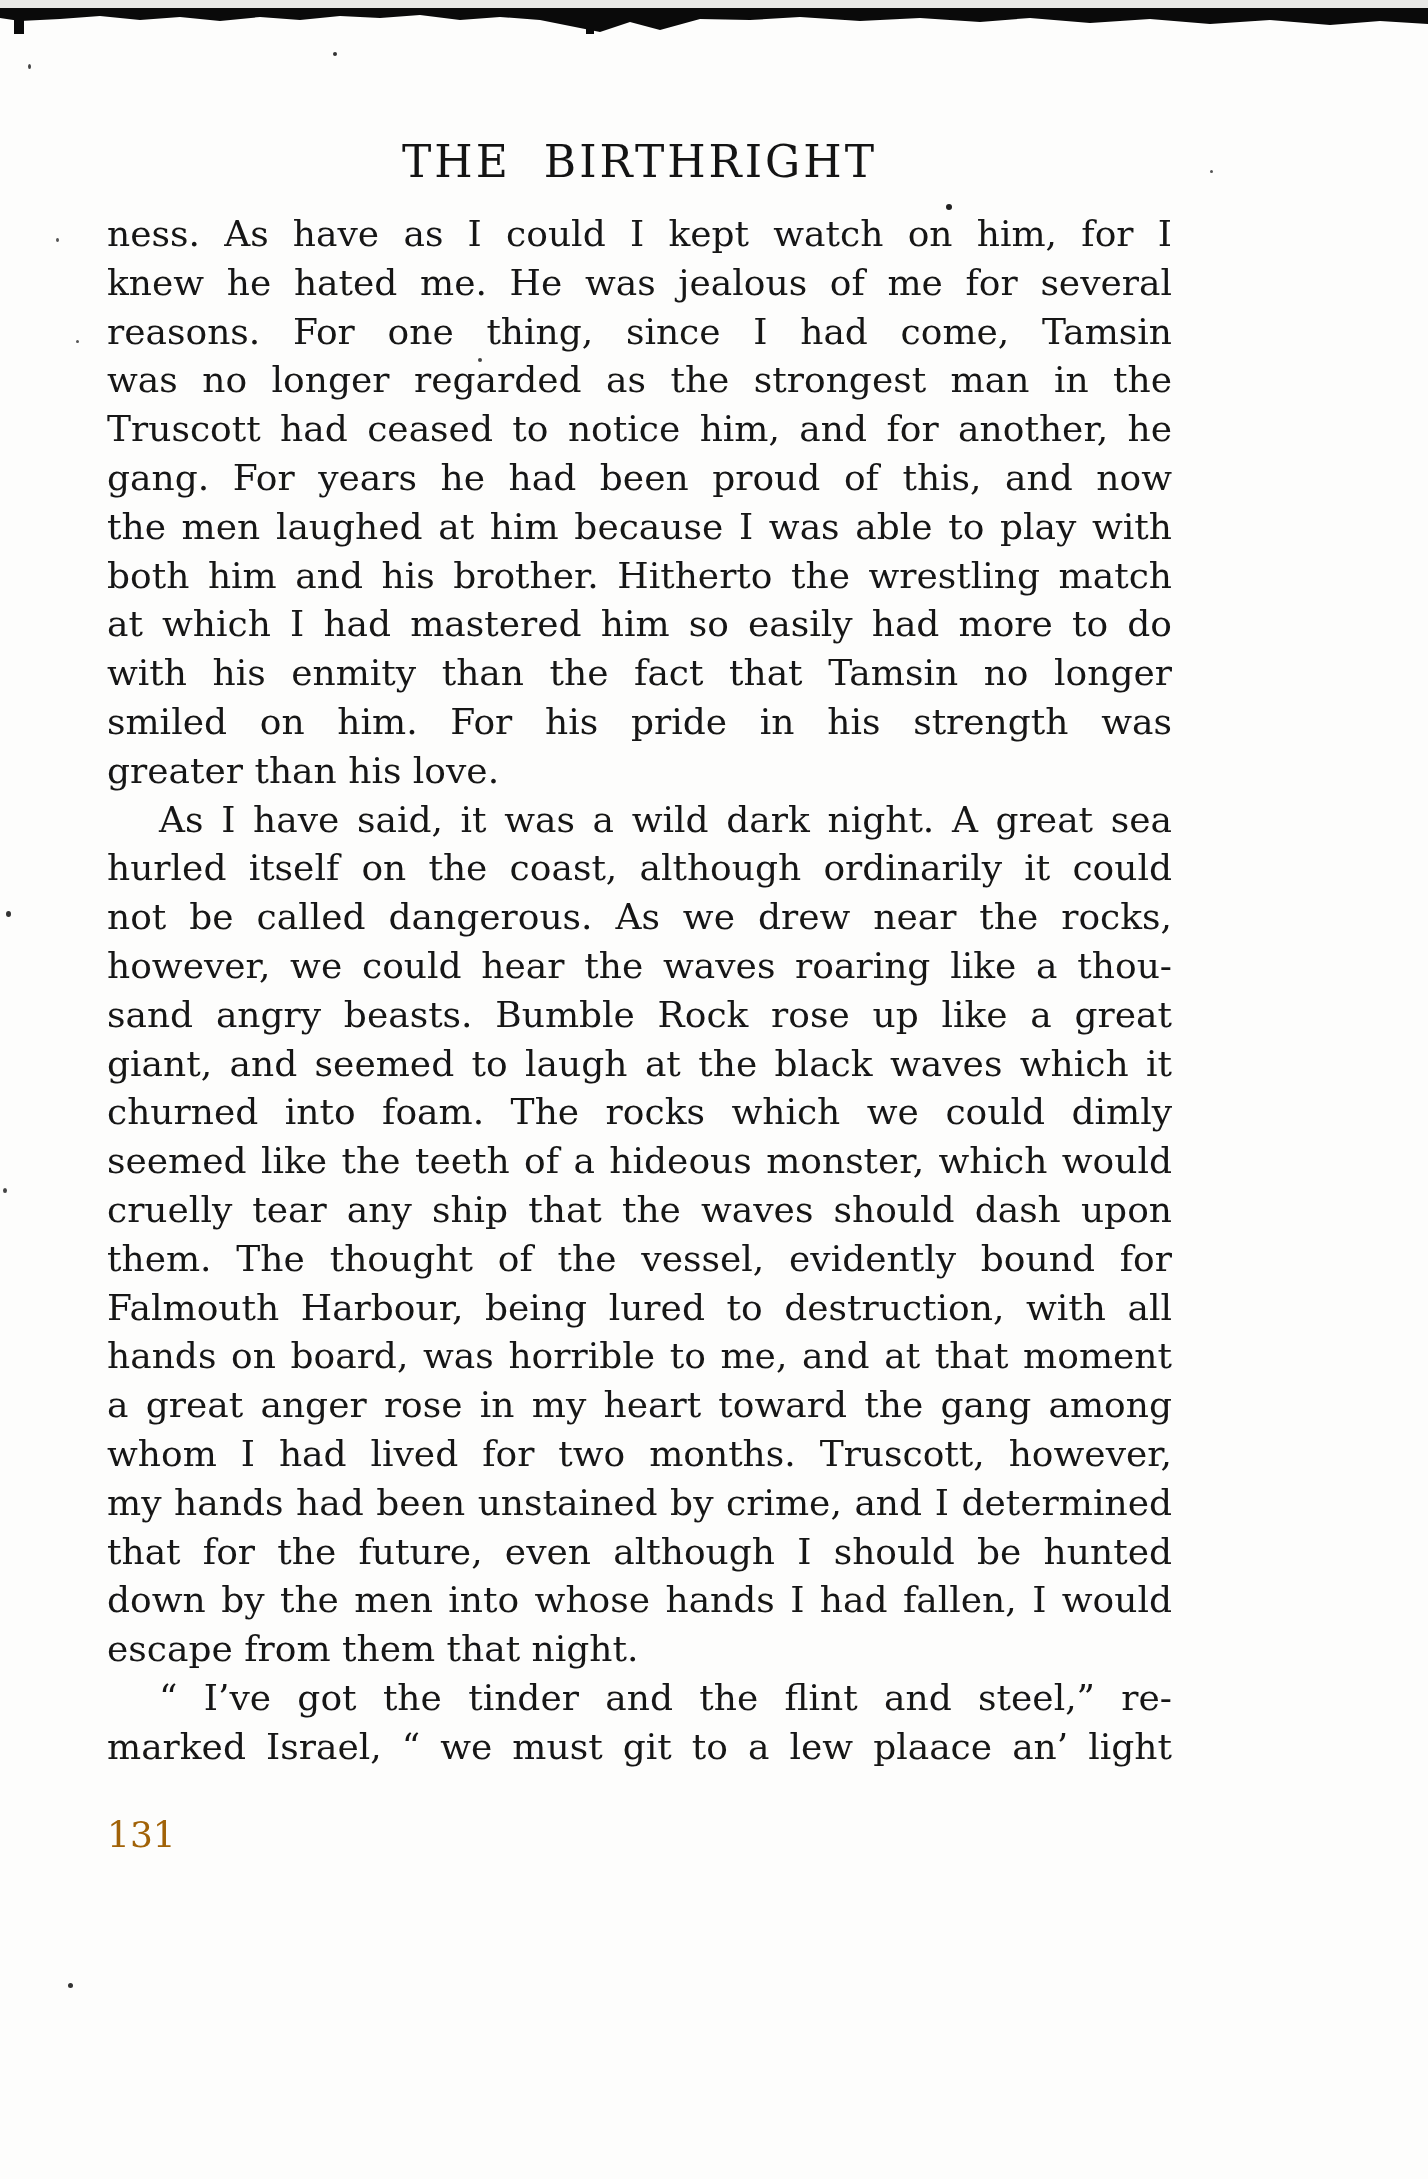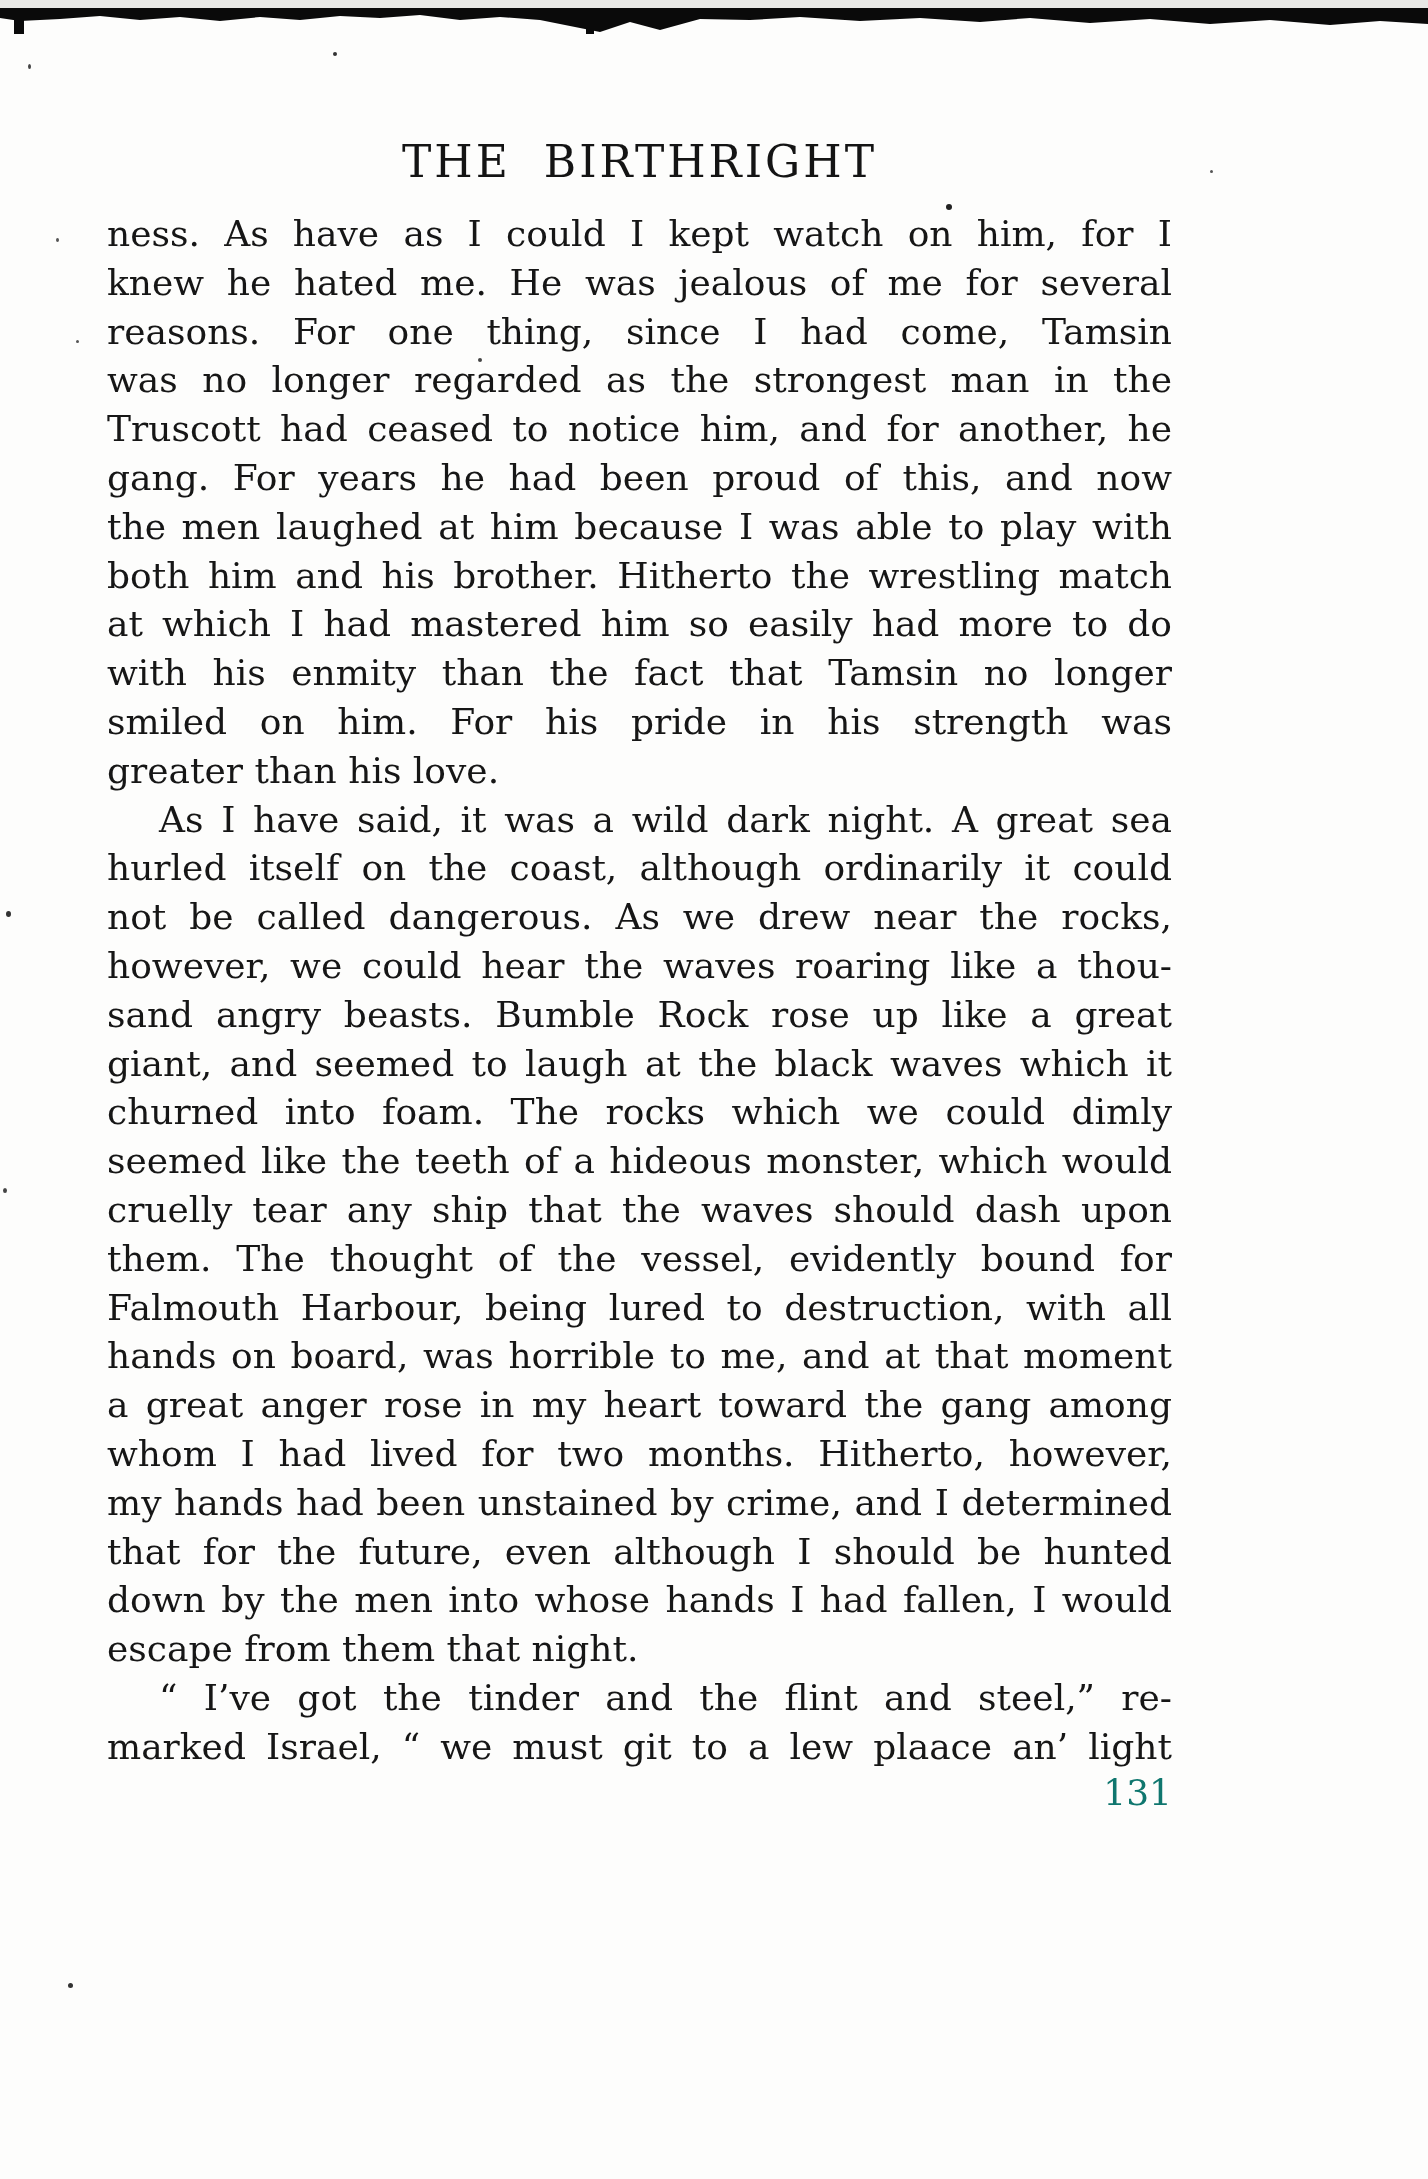--- a/index.html
+++ b/index.html
@@ -28,22 +28,22 @@
   }
   .line{
     text-align:justify;
     text-align-last:justify;
     white-space:normal;
     height:48.8px;overflow:visible;
   }
   .line.end{text-align-last:left;}
   .line.ind{text-indent:52px;}
   .pageno{
-    position:absolute;top:1764px;left:107px;width:1065px;
-    text-align:right;font-size:36px;color:#0f766e;
+    position:absolute;top:1806px;left:107px;width:1065px;
+    text-align:left;font-size:36px;color:#a16207;
   }
   .speck{position:absolute;border-radius:50%;}
 </style>
 </head>
 <body>
 
 <div class="page">
 
   <svg class="scan-edge" width="1428" height="30" viewBox="0 0 1428 30">
     <polygon fill="#0a0a0a" points="0,0 1428,0 1428,16 1380,13 1330,17 1270,12 1210,16 1150,11 1090,15 1030,10 980,14 920,10 860,13 800,9 750,12 700,11 660,22 630,14 600,24 570,18 540,12 500,9 460,12 420,7 380,10 340,8 300,12 260,9 220,13 180,9 140,12 100,8 60,11 20,13 0,10"></polygon>
@@ -72,21 +72,21 @@
     <div class="line">however, we could hear the waves roaring like a thou-</div>
     <div class="line">sand angry beasts. Bumble Rock rose up like a great</div>
     <div class="line">giant, and seemed to laugh at the black waves which it</div>
     <div class="line">churned into foam. The rocks which we could dimly</div>
     <div class="line">seemed like the teeth of a hideous monster, which would</div>
     <div class="line">cruelly tear any ship that the waves should dash upon</div>
     <div class="line">them. The thought of the vessel, evidently bound for</div>
     <div class="line">Falmouth Harbour, being lured to destruction, with all</div>
     <div class="line">hands on board, was horrible to me, and at that moment</div>
     <div class="line">a great anger rose in my heart toward the gang among</div>
-    <div class="line">whom I had lived for two months. Hitherto, however,</div>
+    <div class="line">whom I had lived for two months. Truscott, however,</div>
     <div class="line">my hands had been unstained by crime, and I determined</div>
     <div class="line">that for the future, even although I should be hunted</div>
     <div class="line">down by the men into whose hands I had fallen, I would</div>
     <div class="line end">escape from them that night.</div>
     <div class="line ind">“ I’ve got the tinder and the flint and steel,” re-</div>
     <div class="line">marked Israel, “ we must git to a lew plaace an’ light</div>
   </div>
 
   <div class="pageno">131</div>
 

